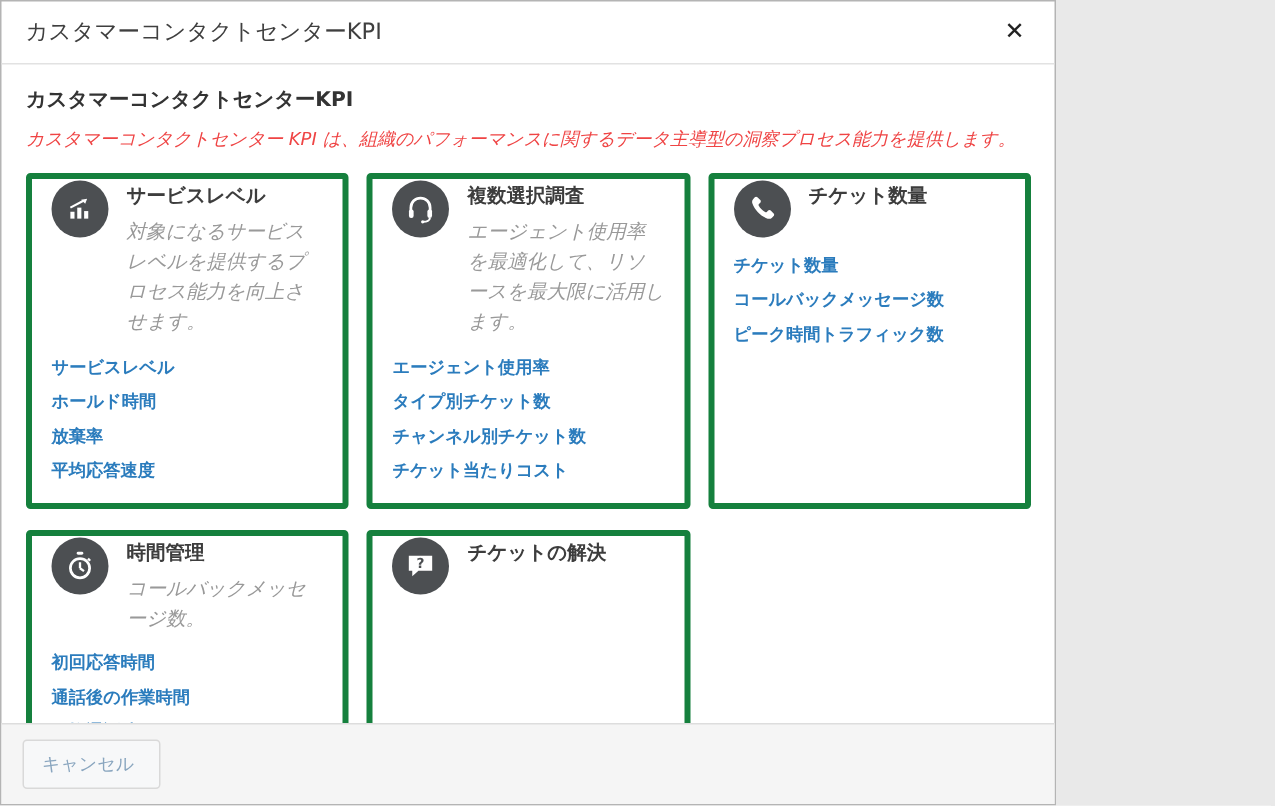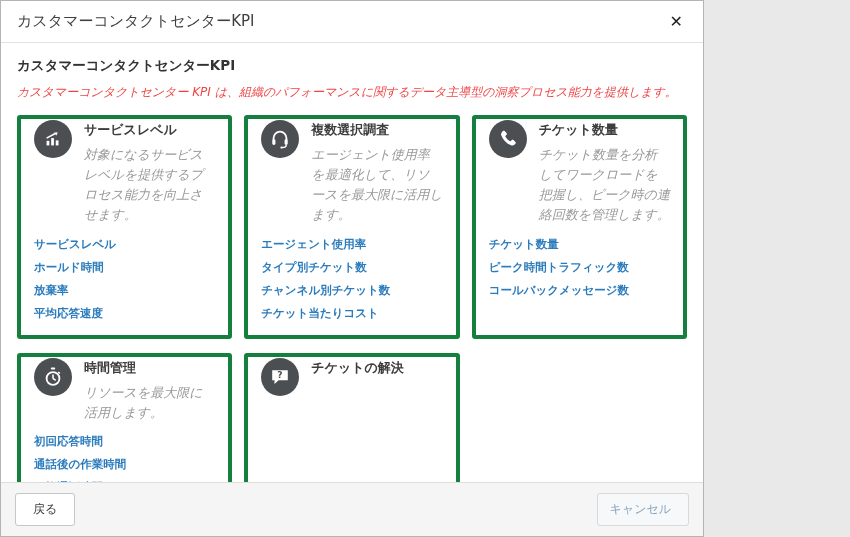--- a/index.html
+++ b/index.html
@@ -136,43 +136,42 @@
 
       <div class="card">
         <div class="card-head">
           <div class="icon-circle">
             <svg width="22" height="22" viewBox="0 0 24 24">
               <path d="M6.4 3.4c.5-.5 1.4-.5 1.9 0l2.1 2.1c.5.5.5 1.4 0 1.9l-1 1c-.3.3-.4.8-.1 1.2 1.1 1.9 2.7 3.5 4.6 4.6.4.2.9.2 1.2-.1l1-1c.5-.5 1.4-.5 1.9 0l2.1 2.1c.5.5.5 1.4 0 1.9l-1.2 1.2c-.8.8-2 1.1-3.1.7-5.2-1.9-9.3-6-11.2-11.2-.4-1.1-.1-2.3.7-3.1z" fill="#fff"></path>
             </svg>
           </div>
           <div class="card-head-text">
             <div class="card-title">チケット数量</div>
-            <div class="card-desc">チケット数量を分析してワークロードを把握し、ピーク時の連絡回数を管理します。</div>
           </div>
         </div>
         <div class="card-links">
             <a href="#" class="card-link">チケット数量</a>
+            <a href="#" class="card-link">コールバックメッセージ数</a>
             <a href="#" class="card-link">ピーク時間トラフィック数</a>
-            <a href="#" class="card-link">コールバックメッセージ数</a>
           </div>
       </div>
 
       <div class="card">
         <div class="card-head">
           <div class="icon-circle">
             <svg width="22" height="22" viewBox="0 0 24 24">
               <rect x="9.6" y="1.6" width="4.8" height="2.2" rx="1" fill="#fff"></rect>
               <circle cx="12" cy="13.6" r="7" fill="none" stroke="#fff" stroke-width="2"></circle>
               <path d="M12 13.6V9.2M12 13.6l2.9 2.1" stroke="#fff" stroke-width="1.7" fill="none"></path>
               <path d="M17.8 6.6l1.6 1.6" stroke="#fff" stroke-width="1.7"></path>
             </svg>
           </div>
           <div class="card-head-text">
             <div class="card-title">時間管理</div>
-            <div class="card-desc">リソースを最大限に活用します。</div>
+            <div class="card-desc">コールバックメッセージ数。</div>
           </div>
         </div>
         <div class="card-links">
             <a href="#" class="card-link">初回応答時間</a>
             <a href="#" class="card-link">通話後の作業時間</a>
             <a href="#" class="card-link">平均通話時間</a>
             <a href="#" class="card-link">平均処理時間</a>
           </div>
       </div>
 
@@ -188,17 +187,16 @@
             <div class="card-title">チケットの解決</div>
           </div>
         </div>
       </div>
 
 
     </div>
   </div>
 
   <div class="modal-footer">
-    <button class="btn btn-back">戻る</button>
     <button class="btn btn-cancel">キャンセル</button>
   </div>
 
 </div>
 
 </body></html>

